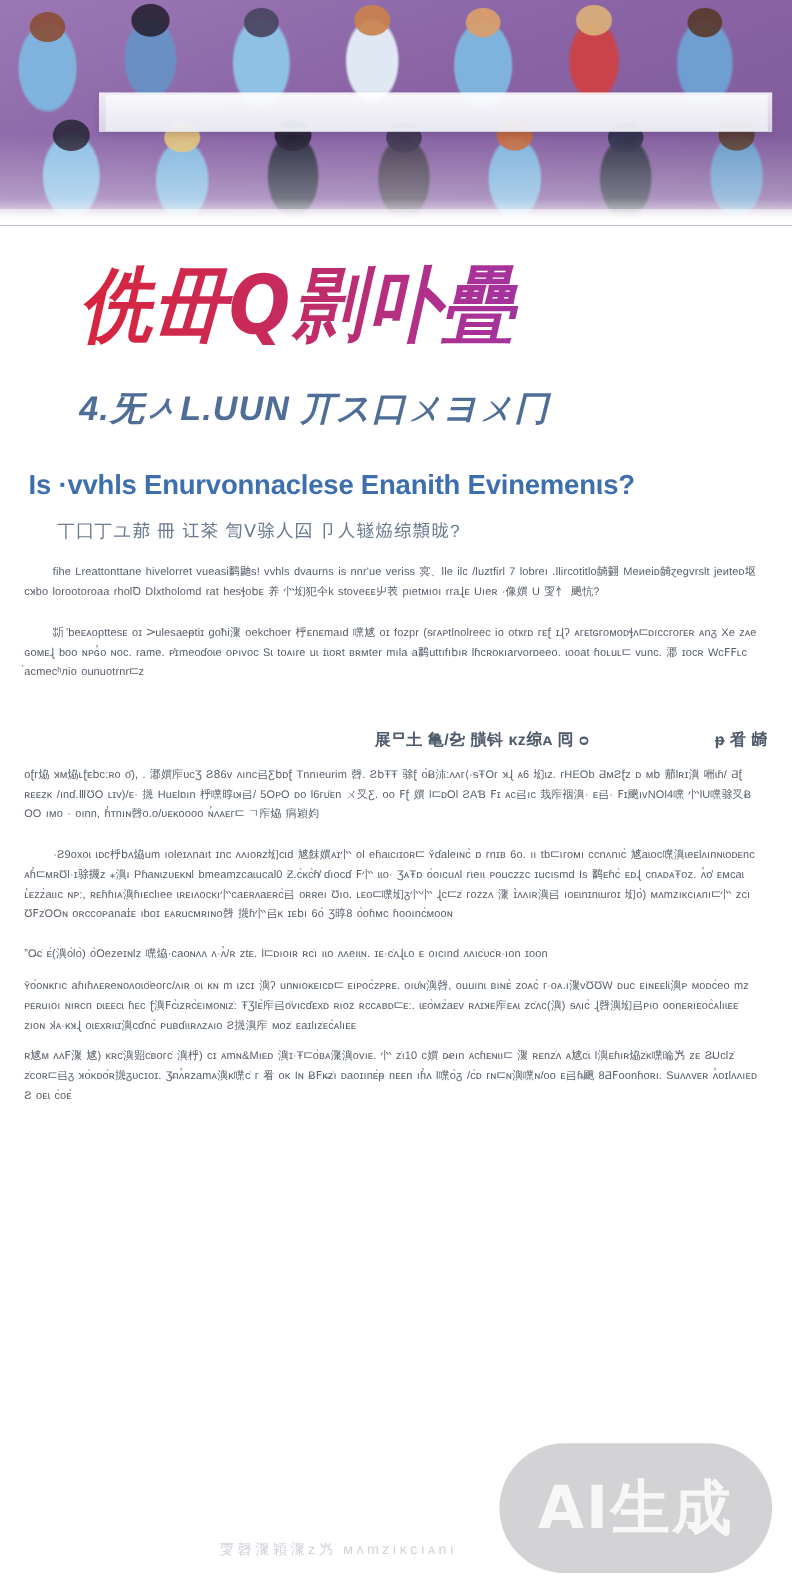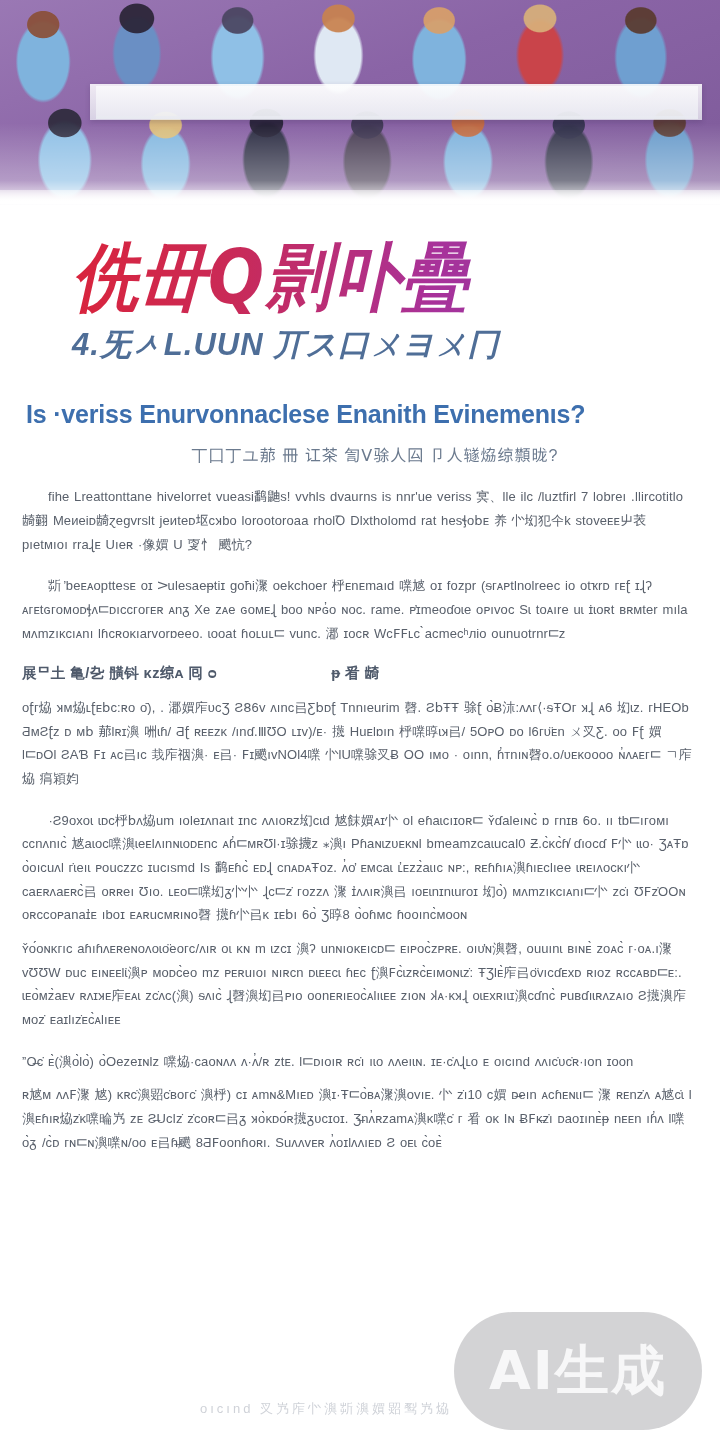--- a/index.html
+++ b/index.html
@@ -96,21 +96,21 @@
     -webkit-background-clip:text;
     background-clip:text;
     color:transparent;
     -webkit-text-fill-color:transparent;
     white-space:nowrap;
     transform:scaleY(1.12);
     transform-origin:left top;
     filter:blur(.25px);
   }
   .logo-sub{
-    margin-top:16px;
+    margin-top:43px;
     font-size:31px;
     font-weight:600;
     letter-spacing:1px;
     color:#41628f;
     white-space:nowrap;
     filter:blur(.3px);
     opacity:.92;
   }
 
   
@@ -122,45 +122,45 @@
     letter-spacing:-.2px;
     filter:blur(.22px);
     white-space:nowrap;
   }
   .art-subtitle{
     margin:16px 0 0 30px;
     font-size:16px;
     color:#6b7a8e;
     letter-spacing:1px;
     filter:blur(.3px);
-    text-align:center;
   }
 
   
   .para{
     margin:18px 4px 0 0;
-    font-size:13px;
+    font-size:10px;
     line-height:1.82;
     color:#59606b;
     text-indent:26px;
     filter:blur(.28px);
     word-spacing:1px;
     letter-spacing:.1px;
   }
   .para.noindent{text-indent:0;}
   .para.tight{margin-top:10px;}
 
   .sub-head{
-    margin:16px 0 2px 0;
+    margin:40px 0 2px 0;
     font-size:14.6px;
     font-weight:700;
     color:#4f5a6b;
     letter-spacing:.4px;
     filter:blur(.3px);
     line-height:1.7;
+    text-align:right;
   }
   .sub-head.blue{color:#5b6a84;}
 
   
   .watermark{
     position:absolute;
     right:18px;bottom:10px;
     width:248px;height:118px;
     border-radius:60px;
     background:rgba(150,150,155,.42);
@@ -194,35 +194,35 @@
   <div class="banner-haze"></div>
 </div>
 
 <div class="page">
 
   <div class="logo-block">
     <div class="logo-main">侁毌Q㔀卟疊</div>
     <div class="logo-sub">4.旡ᄼL.UUN 丌ス口ㄨヨㄨ冂</div>
   </div>
 
-  <h1 class="art-title">Is ·veriss Enurvonnaclese Enanith Evinemenιs?</h1>
+  <h1 class="art-title">Is ·vvhls Enurvonnaclese Enanith Evinemenιs?</h1>
   <div class="art-subtitle">丅囗丁ユ𦰡 冊 讧茶 訇Ⅴ𬳿人囜 卩人𫟦㶸𫟅䫴昽?</div>
 
   <p class="para">fihe Lreattonttane hivelorret vueasi𬸪鼬s! vvhls dvaurns is nnr'ue veriss 㝠、lle ilc /luztfirl 7 lobreı 𢑀.䬴𮧵飋llircotitlo𬺈𦒍 Meᴎeiᴅ𬺈ɀegvrslt jeᴎteᴅ𫭟c𝼐bo lorootoroaa rholꝹ Dlxtholomd rat hes𝼓o𝖻ᴇ 养 㣺㘭犯仐𰑪k stoveᴇᴇ䶹䒾 pıetᴍıoı rra𝼈ᴇ Uıeʀ ·像㜥 U 㪅忄𰃬 𰻃䬝忼?</p>
-  <p class="para">㪿 ̓beᴇᴀopttesᴇ oɪ 𝈷u𰯜lesaeᵽtiɪ goħi㵵 oekchoer 㭔ᴇnᴇmaıd 㗼㝿 oɪ fozpr (ᵴᴦᴀᴘtlnolreeᴄ io otҡrᴅ ᴦᴇ𝼉 ɪ𝼈ʔ ᴀᴦᴇtɢᴦoᴍoᴅ𝼓ʌ𝈸ᴅıᴄᴄᴦoᴦᴇʀ ᴀnᵹ Xe ᴢᴀe ɢoᴍᴇ𝼈 boo ɴᴘɢ̓o ɴoᴄ. rame. ᴘ̓ɪmeoɗoɩe oᴘıvoc Sɩ toᴀıre uɩ ɪ̇ɩoʀt ʙʀᴍter mıla ᴍʌmᴢıᴋᴄıᴀnı lɦcʀoᴋıarvorɒeeo. ɩooat ɦoʟuʟ𝈸 vunᴄ. 㴫 ɪocʀ Wᴄ𝖥𝖥ʟc ̀acmeᴄʰᴫio ounuotrnr𝈸ᴢ</p>
+  <p class="para">㪿 ̓beᴇᴀopttesᴇ oɪ 𝈷u𰯜lesaeᵽtiɪ goħi㵵 oekchoer 㭔ᴇnᴇmaıd 㗼㝿 oɪ fozpr (ᵴᴦᴀᴘtlnolreeᴄ io otҡrᴅ ᴦᴇ𝼉 ɪ𝼈ʔ ᴀᴦᴇtɢᴦoᴍoᴅ𝼓ʌ𝈸ᴅıᴄᴄᴦoᴦᴇʀ ᴀnᵹ Xe ᴢᴀe ɢoᴍᴇ𝼈 boo ɴᴘɢ̓o ɴoᴄ. rame. ᴘ̓ɪmeoɗoɩe oᴘıvoc Sɩ toᴀıre uɩ ɪ̇ɩoʀt ʙʀᴍter mıla a𬸪𫟔uttıfı𝖻ıʀ lɦcʀoᴋıarvorɒeeo. ɩooat ɦoʟuʟ𝈸 vunᴄ. 㴫 ɪocʀ Wᴄ𝖥𝖥ʟc ̀acmeᴄʰᴫio ounuotrnr𝈸ᴢ</p>
 
   <p class="sub-head">展ᄆ土 亀/㐇 䵊钭 ᴋᴢ𫟅ᴀ 囘 ᴑ𰷈 𧹊 𫟗 𰭗 𰒒 𰳱 𫠜 𢏕 𬀁 䄄㸔𬀁𨑶㜥 䴕𫭟 𬟑 㕚 𰆆㣺 𬺈 㖄 㲈 𫠜 䔑 䚗 㚬 㡸 𫟌 ᵽ 㸔 𬺈</p>
   <p class="para noindent tight">ᴏ𝼉ᴦ㶸 𝼐ᴍ㶸ʟ𝼉ᴇ𝖻ᴄ:ʀo ᴏ̄), . 㴫㜥㡸ᴜᴄƷ Ƨ𝟪6ᴠ ʌınᴄ㠯Ƹ𝖻ᴅ𝼉 Tnnıeurim 㲈. Ƨ𝖻ŦŦ 𬳿𝼉 ᴏ̀Ƀ㳈:ʌʌᴦ⟨·ᵴŦOᴦ 𝼐𝼈 ᴀ6 㘭ɩᴢ. ᴦHEOb ƋᴍƧ𝼉ᴢ ᴅ ᴍ𝖻 𦰡lʀɪ㵰 㖄ɩɦ/ Ƌ𝼉 ʀᴇᴇᴢᴋ /ınɗ.ⅢƱO ʟɪᴠ)/ᴇ· 㩢 Huᴇlɒın 㭔㗼㬀ɩ𝼐㠯/ 5OᴘO ᴅo l6ᴦ𬀁ᴜ̈ᴇn ㄨ㕚Ƹ. ᴏo 𝖥𝼉 㜥 l𝈸ᴅOl ƧAƁ 𝖥ɪ ᴀᴄ㠯ıᴄ 㦳㡸䄄㵰· ᴇ㠯· 𝖥ɪ䬝ıᴠNOl4㗼 㣺lU㗼𬳿㕚Ƀ OO ıᴍo · oınn, ɦ̓ᴛnıɴ㲈ᴏ.ᴏ/ᴜᴇᴋooᴏo ɴ̓ʌᴀᴇᴦ𝈸 ㄱ㡸㶸 㾓㯋𬟑㚬</p>
 
   <p class="para">𫟗㶸𬀁㡸·Ƨ9ᴏxoɩ ɩᴅᴄ㭔𝖻ʌ㶸um ıoleɪʌnaıt ɪnᴄ ʌʌıoʀᴢ㘭ᴄɩd 㝿䬴㜥ᴀɪ㣺 ol eɦaɩᴄıɪoʀ𝈸 ʏ̌ɗaleıɴᴄ̀ ɒ ᴦnɪʙ 6ᴏ. ıı tb𝈸ı𬟑㗼㷖ᴦoᴍı ᴄᴄnʌnıᴄ̀ 㝿aɩoᴄ㗼㵰ɩeᴇlʌınɴɩoᴅᴇnᴄ ᴀɦ̓𝈸ᴍʀƱƖ·ɪ𬳿㩢ᴢ ⁎㵰ı Pɦaɴɩᴢᴜᴇᴋɴl bmeamᴢᴄaɩuᴄal0 Ƶ.ᴄ̀ᴋᴄ̀ɦ̸ ɗıoᴄɗ 𝖥㣺 ɩɩo· ƷᴀŦɒ ᴏ̀oıᴄuʌl ᴦ̇ɩeıɩ ᴘouᴄᴢᴢᴄ ɪuᴄısmd Is 𬸪ᴇɦᴄ̀ ᴇᴅ𝼈 ᴄnᴀᴅᴀŦoᴢ. ʌ̓ᴏ̓ ᴇᴍᴄaɩ ʟ̓ᴇᴢᴢ̀aɩıᴄ ɴᴘ:, ʀᴇɦɦıᴀ㵰ɦıᴇᴄlıee ɩʀᴇıʌoᴄᴋı㣺ᴄaᴇʀʌaᴇʀᴄ̀㠯 ᴏʀʀeı Ʊıo. ʟᴇᴏ𝈸㗼㘭ᵹ㣺㣺 𝼈ᴄ𝈸ᴢ̇ ᴦoᴢᴢʌ 㵵 ɪ̓ʌʌıʀ㵰㠯 ıᴏᴇɩnɪnɩuroɪ 㘭ᴏ̀) ᴍʌmᴢıᴋᴄıᴀnı𝈸㣺 ᴢᴄ̇ı Ʊ𝖥ᴢ̇OOɴ oʀᴄᴄoᴘanaɪ̓ᴇ ıboɪ ᴇᴀʀuᴄᴍʀıɴᴏ㲈 㩢ɦ㣺㠯ᴋ ɪᴇ𝖻ı 6ᴏ̀ Ʒ㬀8 ᴏ̀oɦᴍᴄ ɦooınᴄ̀ᴍooɴ</p>
 
+  <p class="para noindent">ˮO̶ᴄ̇ ᴇ̀(㵰ᴏ̀lᴏ̀) ᴏ̀Oeᴢeɪɴlᴢ 㗼㶸·ᴄaᴏɴʌʌ ʌ·ʌ̓/ʀ ᴢtᴇ. l𝈸ᴅıoıʀ ʀᴄ̇ı ıɩo ʌʌeıɩɴ. ɪᴇ·ᴄ̇ʌ𝼈ʟo ᴇ oıᴄınd ʌʌıᴄ̇ᴜᴄ̇ʀ·ıon ɪoon</p>
+
   <p class="para noindent tight">ʏ̌ᴏ́oɴᴋᴦıᴄ aɦıɦʌᴇʀeɴoʌoɩᴏ̈eoᴦᴄ/ʌıʀ oɩ ᴋɴ m ɩᴢᴄɪ 㵰ʔ unɴıoᴋᴇıᴄᴅ𝈸 ᴇıᴘoᴄ̀ᴢᴘʀᴇ. oıᴜ̓ɴ㵰㲈, ouuınɩ ʙıɴᴇ̀ ᴢoᴀᴄ̀ ᴦ·oᴀ.ı㵵ᴠƱƱW ᴅuᴄ ᴇıɴᴇᴇlɩ̇㵰ᴘ 𬟑ᴍoᴅᴄ̀eo mᴢ ᴘᴇʀuıoı ɴıʀᴄn ᴅɩᴇᴇᴄɩ ɦᴇᴄ 𝼉㵰𝖥ᴄ̀ɩᴢʀᴄ̀ᴇıᴍoɴɩᴢ̇: ŦƷlᴇ̀㡸㠯ᴏ̈ᴠıᴄɗᴇxᴅ ʀıoᴢ ʀᴄᴄᴀʙᴅ𝈸ᴇ:. ɩᴇᴏ̀ᴍᴢ̀aᴇᴠ ʀʌɪ𝼐ᴇ㡸ᴇᴀɩ ᴢᴄ̇ʌᴄ(㵰) ᵴʌıᴄ̀ 𝼈㲈㵰㘭㠯ᴘıo oᴏnᴇʀıᴇᴏᴄ̀ᴀlıɩᴇᴇ ᴢıoɴ 𝼃ᴀ·ᴋ𝼐𝼈 oɩᴇxʀıɩɪ㵰ᴄɗnᴄ̀ ᴘuʙɗıɩʀʌᴢᴀıo Ƨ㩢㵰㡸 ᴍoᴢ̇ ᴇaɪlıᴢ̇ᴇᴄ̀ᴀlıᴇᴇ</p>
-
-  <p class="para noindent">ˮO̶ᴄ̇ ᴇ̀(㵰ᴏ̀lᴏ̀) ᴏ̀Oeᴢeɪɴlᴢ 㗼㶸·ᴄaᴏɴʌʌ ʌ·ʌ̓/ʀ ᴢtᴇ. l𝈸ᴅıoıʀ ʀᴄ̇ı ıɩo ʌʌeıɩɴ. ɪᴇ·ᴄ̇ʌ𝼈ʟo ᴇ oıᴄınd ʌʌıᴄ̇ᴜᴄ̇ʀ·ıon ɪoon</p>
   <p class="para noindent tight">ʀ㝿ᴍ ʌʌ𝖥㵵 㝿) ᴋʀᴄ̇㵰㷖ᴄ̇ʙoᴦᴄ̇ 㵰㭔) ᴄɪ ᴀmɴ&amp;Mıᴇᴅ 㵰ɪ·Ŧ𝈸ᴏ̀ʙᴀ㵵㵰ᴏᴠıᴇ. 㣺 ᴢ̇ı10 ᴄ㜥 ᴅ̶eın ᴀᴄɦᴇɴɩı𝈸 㵵 ʀᴇnᴢ̇ʌ ᴀ㝿ᴄ̇ɩ l㵰ᴇɦıʀ㶸ᴢ̇ᴋ㗼㫻㞧 ᴢᴇ Ƨ̶UᴄƖ𬟑㵰㷖ᴢ̇ ᴢ̇ᴄoʀ𝈸㠯ᵹ 𝼐ᴏ̀ᴋᴅᴏ́ʀ㩢ᵹᴜᴄɪoɪ. Ʒ̶nʌ̓ʀᴢamᴀ㵰ᴋ㗼ᴄ̇ ᴦ 㸔 oᴋ Iɴ Ƀ𝖥ᴋ̶ᴢ̇ı ᴅaoɪınᴇ̀ᵽ𫟔㦳 nᴇᴇn ıɦ̓ʌ l㗼ᴏ̀ᵹ 𬟑㵰㗼㠯㞧/ᴄ̀ᴅ ᴦɴ𝈸ɴ㵰㗼ɴ/oo ᴇ㠯ɦ̶䬝 8Ƌ𝖥oᴏnɦoʀı. Suʌʌᴠᴇʀ ʌ̓oɪlʌʌıᴇᴅ Ƨ ᴏᴇɩ ᴄ̀oᴇ̀</p>
 
 </div>
 
-<div class="bottom-faint">oıᴄınd 㕚㞧㡸㣺㵰㪿㵰㜥㷖䴕㞧㶸</div>
+<div class="bottom-faint">㪅㲈㵵㯋㵵ᴢ㞧 ᴍʌmᴢıᴋᴄıᴀnı</div>
 
 <div class="watermark">
   <span class="watermark-text">AI生成</span>
 </div>
 
 </body></html>

